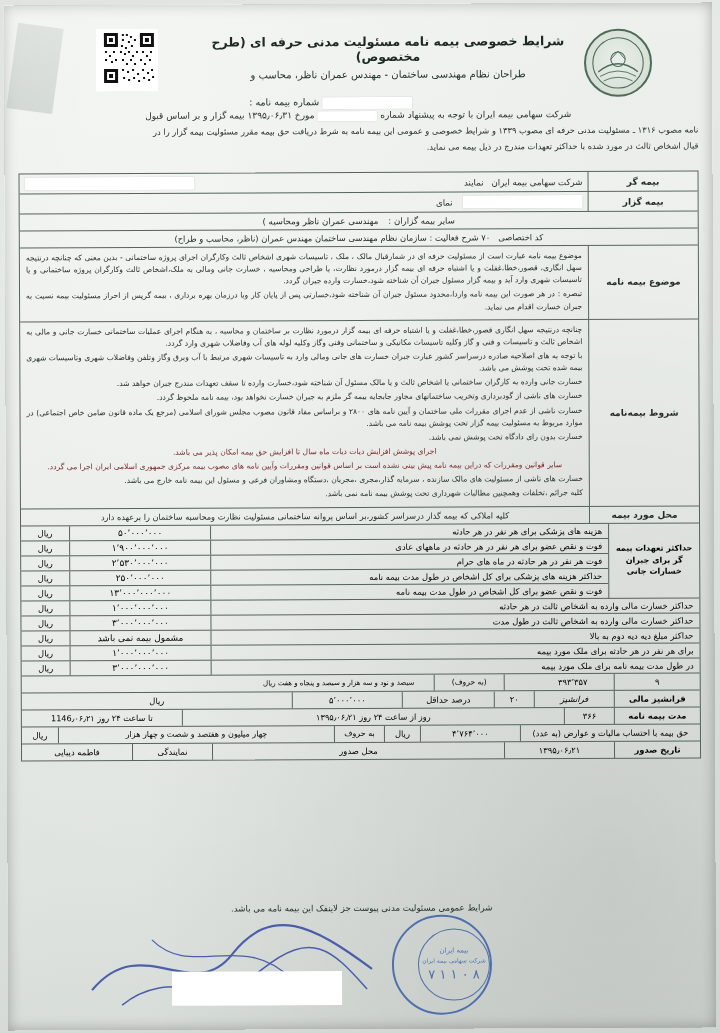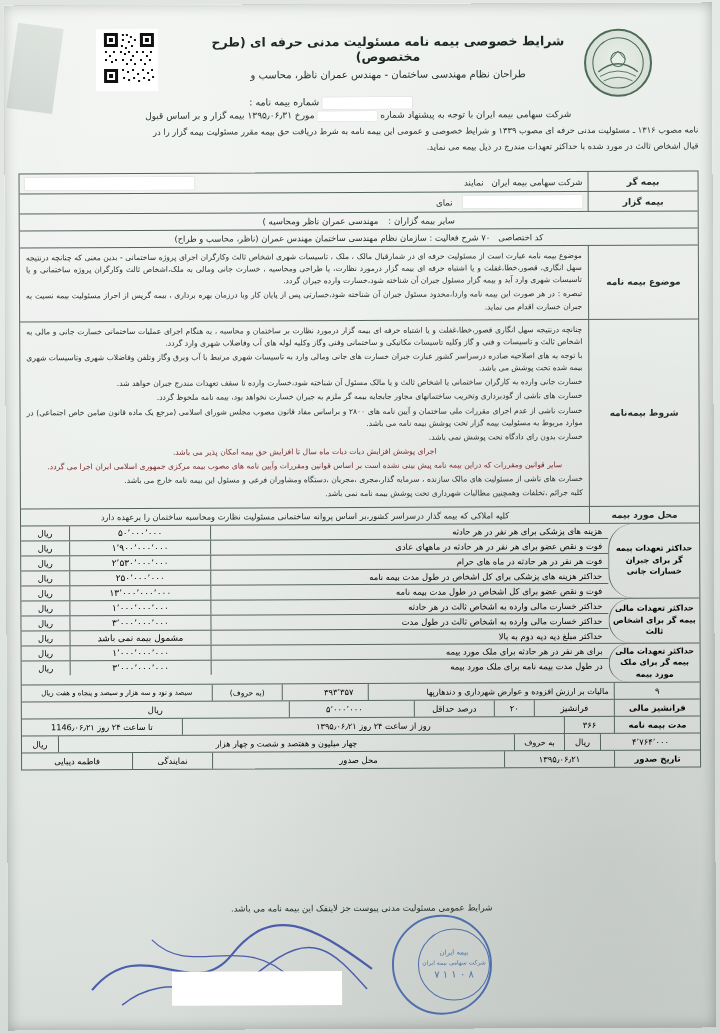--- a/index.html
+++ b/index.html
@@ -116,21 +116,21 @@
     padding:2px 6px;font-size:9px;display:flex;align-items:center;justify-content:center;
     letter-spacing:.3px;
   }
   .cov .cur{
     width:40px;padding:2px 4px;font-size:8.4px;
     display:flex;align-items:center;justify-content:center;
   }
   .grpcell{
     width:86px;border-left:1px solid #55655c;
     display:flex;align-items:center;justify-content:center;
-    text-align:center;font-size:8px;font-weight:bold;line-height:1.45;padding:2px;border-radius:25px;
+    text-align:center;font-size:8px;font-weight:bold;line-height:1.45;padding:2px;
   }
   .stack{flex:1;}
   
   .fin{display:flex;border-bottom:1px solid #55655c;font-size:8.4px;}
   .fin > div{
     padding:3px 5px;display:flex;align-items:center;justify-content:center;
     border-left:1px solid #55655c;box-sizing:border-box;
   }
   .fin > div:last-child{border-left:none;}
   
@@ -354,81 +354,79 @@
           </div>
           <div class="cov">
             <div class="desc">فوت و نقص عضو برای کل اشخاص در طول مدت بیمه نامه</div>
             <div class="amt">۱۳٬۰۰۰٬۰۰۰٬۰۰۰</div>
             <div class="cur">ریال</div>
           </div>
         </div>
       </div>
 
       <div class="row">
-        <div class="grpcell">حداکثر تعهدات مالی بیمه گر برای اشخاص ثالث</div>
         <div class="stack">
           <div class="cov subrow">
             <div class="desc">حداکثر خسارت مالی وارده به اشخاص ثالث در هر حادثه</div>
             <div class="amt">۱٬۰۰۰٬۰۰۰٬۰۰۰</div>
             <div class="cur">ریال</div>
           </div>
           <div class="cov subrow">
             <div class="desc">حداکثر خسارت مالی وارده به اشخاص ثالث در طول مدت</div>
             <div class="amt">۳٬۰۰۰٬۰۰۰٬۰۰۰</div>
             <div class="cur">ریال</div>
           </div>
           <div class="cov">
             <div class="desc">حداکثر مبلغ دیه دیه دوم به بالا</div>
             <div class="amt">مشمول بیمه نمی باشد</div>
             <div class="cur">ریال</div>
           </div>
         </div>
       </div>
 
       <div class="row">
-        <div class="grpcell">حداکثر تعهدات مالی بیمه گر برای ملک مورد بیمه</div>
         <div class="stack">
           <div class="cov subrow">
             <div class="desc">برای هر نفر در هر حادثه برای ملک مورد بیمه</div>
             <div class="amt">۱٬۰۰۰٬۰۰۰٬۰۰۰</div>
             <div class="cur">ریال</div>
           </div>
           <div class="cov">
             <div class="desc">در طول مدت بیمه نامه برای ملک مورد بیمه</div>
             <div class="amt">۳٬۰۰۰٬۰۰۰٬۰۰۰</div>
             <div class="cur">ریال</div>
           </div>
         </div>
       </div>
 
       <div class="fin">
         <div style="width:86px;">۹</div>
-        <div style="flex:1;justify-content:flex-start;font-size:8px;">مالیات بر ارزش افزوده و عوارض شهرداری و دندهارپها</div>
-        <div style="width:86px;padding-left:32px;">۳۹۳٬۳۵۷</div>
+        <div style="width:110px;padding-left:32px;">۳۹۳٬۳۵۷</div>
         <div style="width:70px;font-size:7.6px;">(به حروف)</div>
         <div style="width:190px;font-size:7px;">سیصد و نود و سه هزار و سیصد و پنجاه و هفت ریال</div>
       </div>
 
       <div class="fin">
         <div style="width:86px;font-weight:bold;">فرانشیز مالی</div>
-        <div style="width:80px;">فرانشیز</div>
+        <div style="width:80px;font-style:italic;">فرانشیز</div>
         <div style="width:40px;">۲۰</div>
-        <div style="width:80px;margin-left:15px;">درصد حداقل</div>
+        <div style="width:92px;">درصد حداقل</div>
         <div style="width:110px;">۵٬۰۰۰٬۰۰۰</div>
         <div style="flex:1;">ریال</div>
       </div>
 
       <div class="fin">
         <div style="width:86px;font-weight:bold;">مدت بیمه نامه</div>
         <div style="width:50px;">۳۶۶</div>
         <div style="flex:1;font-size:8.2px;">روز  از ساعت ۲۴ روز ۱۳۹۵٫۰۶٫۲۱</div>
         <div style="width:160px;font-size:8.2px;">تا ساعت ۲۴ روز 1146٫۰۶٫۲۱</div>
       </div>
 
       <div class="fin">
+        <div style="width:180px;font-size:8.2px;">حق بیمه با احتساب مالیات و عوارض (به عدد)</div>
         <div style="width:100px;">۴٬۷۶۴٬۰۰۰</div>
         <div style="width:36px;">ریال</div>
         <div style="width:50px;font-size:8px;">به حروف</div>
         <div style="flex:1;font-size:8px;">چهار میلیون و هفتصد و شصت و چهار هزار</div>
         <div style="width:36px;">ریال</div>
       </div>
 
       <div class="fin" style="border-bottom:none;">
         <div style="width:86px;font-weight:bold;">تاریخ صدور</div>
         <div style="width:110px;">۱۳۹۵٫۰۶٫۲۱</div>
@@ -439,21 +437,21 @@
 
     </div>
 
     <div class="sig-area">
       <div class="footnote">شرایط عمومی مسئولیت مدنی پیوست جز لاینفک این بیمه نامه می باشد.</div>
 
       <div class="stamp">
         <div class="inner">
           <span>بیمه ایران</span>
           <span style="font-size:6px">شرکت سهامی بیمه ایران</span>
-          <span style="font-size:10px;letter-spacing:1px">۸ ۰ ۱ ۱ ۷</span>
+          <span style="font-size:13px;letter-spacing:1px">۸ ۰ ۱ ۱ ۷</span>
         </div>
       </div>
 
       <svg class="scribble" viewBox="0 0 300 110">
         <path d="M10 80 C60 20, 110 95, 150 45 S230 15, 290 60" fill="none" stroke="#2b3fa0" stroke-width="2.2"></path>
         <path d="M40 95 C90 55, 130 100, 180 60 S250 40, 285 80" fill="none" stroke="#2b3fa0" stroke-width="1.5"></path>
         <path d="M70 30 C110 70, 160 20, 210 70" fill="none" stroke="#2b3fa0" stroke-width="1.2"></path>
       </svg>
 
       <div class="sig-redact"></div>

